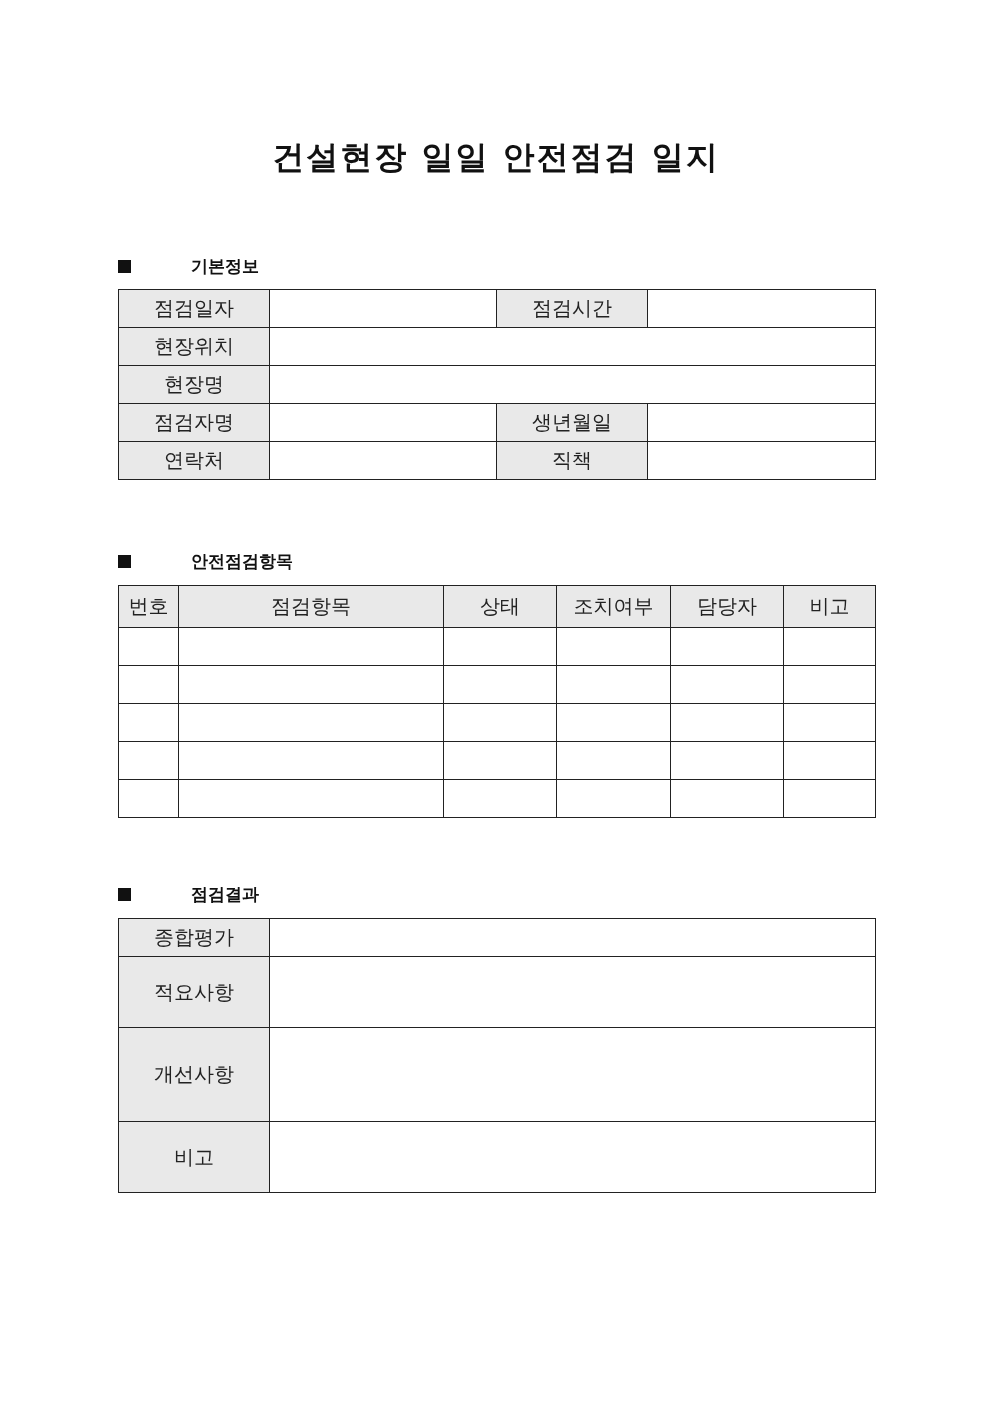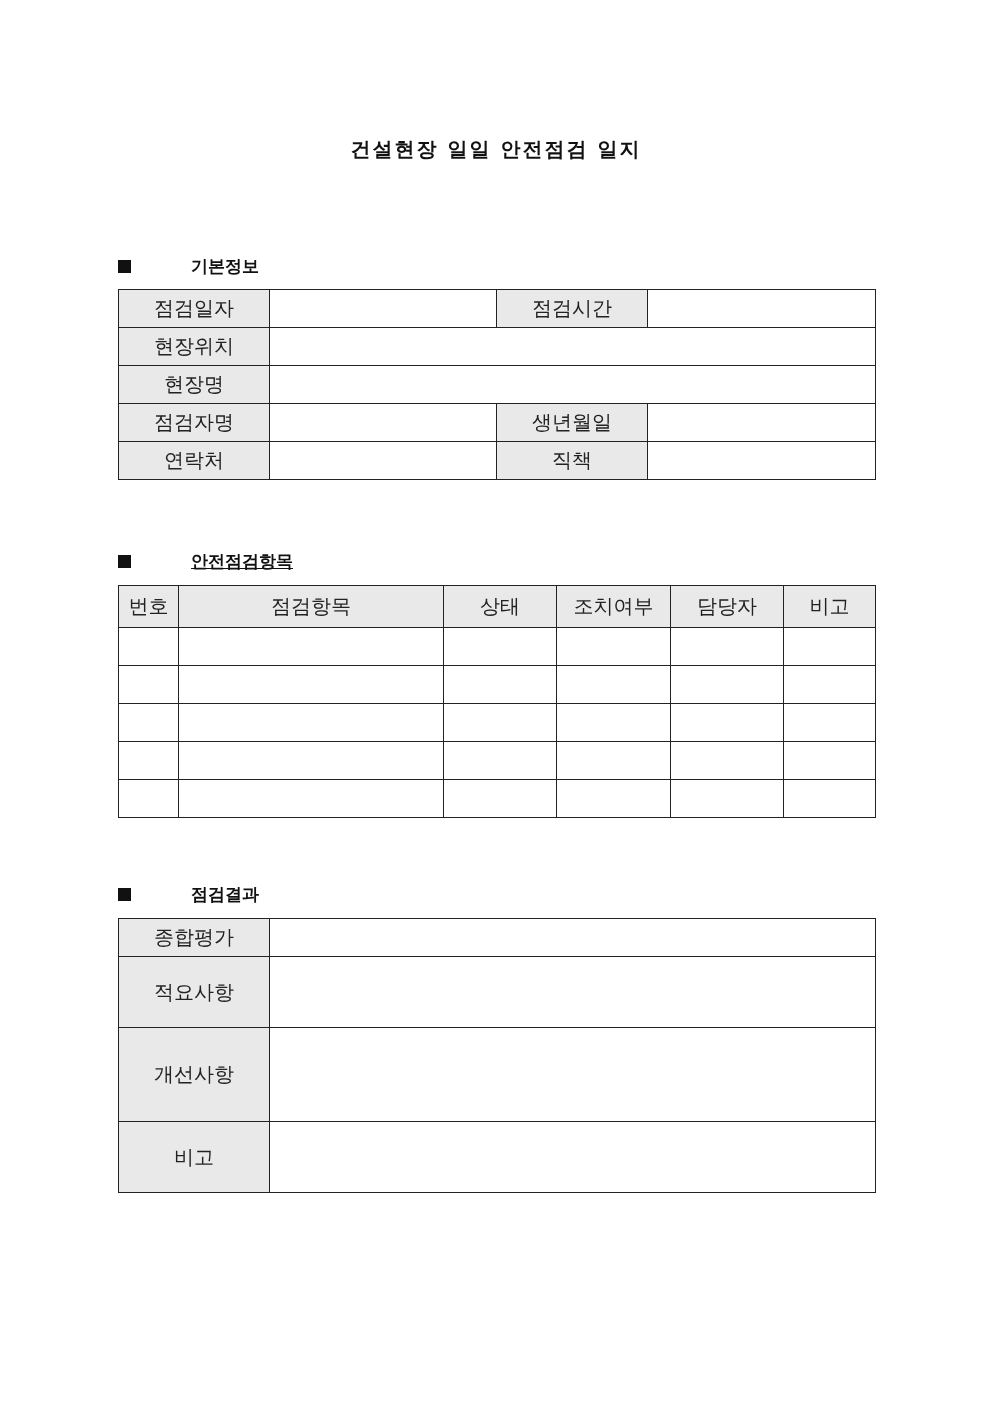--- a/index.html
+++ b/index.html
@@ -1,17 +1,17 @@
 <!DOCTYPE html>
 <html><head>
 <meta charset="utf-8">
 <style>
   html, body { margin:0; padding:0; background:#fff; }
   body { width:992px; height:1403px; position:relative; font-family:"DejaVu Sans", sans-serif; color:#111; }
-  .title { position:absolute; top:136px; left:0; width:992px; text-align:center; font-size:20px; font-weight:bold; letter-spacing:2px; }
+  .title { position:absolute; top:136px; left:0; width:992px; text-align:center; font-size:32px; font-weight:bold; letter-spacing:2px; }
   .section-title { position:absolute; left:118px; font-size:17px; font-weight:bold; display:flex; align-items:center;gap:48px; }
   .sq { width:13px; height:13px; background:#111; display:inline-block; margin-right:12px; }
   table { position:absolute; left:118px; width:757px; border-collapse:collapse; table-layout:fixed; }
   td, th { border:1.3px solid #222; font-size:20px; font-weight:normal; text-align:center; padding:0; color:#222; }
   .lbl { background:#e9e9e9; }
 </style>
 </head>
 <body>
 
 <div class="title">건설현장 일일 안전점검 일지</div>
@@ -50,21 +50,21 @@
   </tr>
   <tr style="height:38px">
     <td class="lbl">연락처</td>
     <td></td>
     <td class="lbl">직책</td>
     <td></td>
   </tr>
 </tbody>
   </table>
 
-<div class="section-title" style="top:550px;text-decoration:underline;">
+<div class="section-title" style="top:550px;">
   <span class="sq"></span>
   <span>안전점검항목</span>
 </div>
 <table style="top:585px;">
   <colgroup>
       <col style="width:60px">
       <col style="width:265px">
       <col style="width:113px">
       <col style="width:114px">
       <col style="width:113px">

